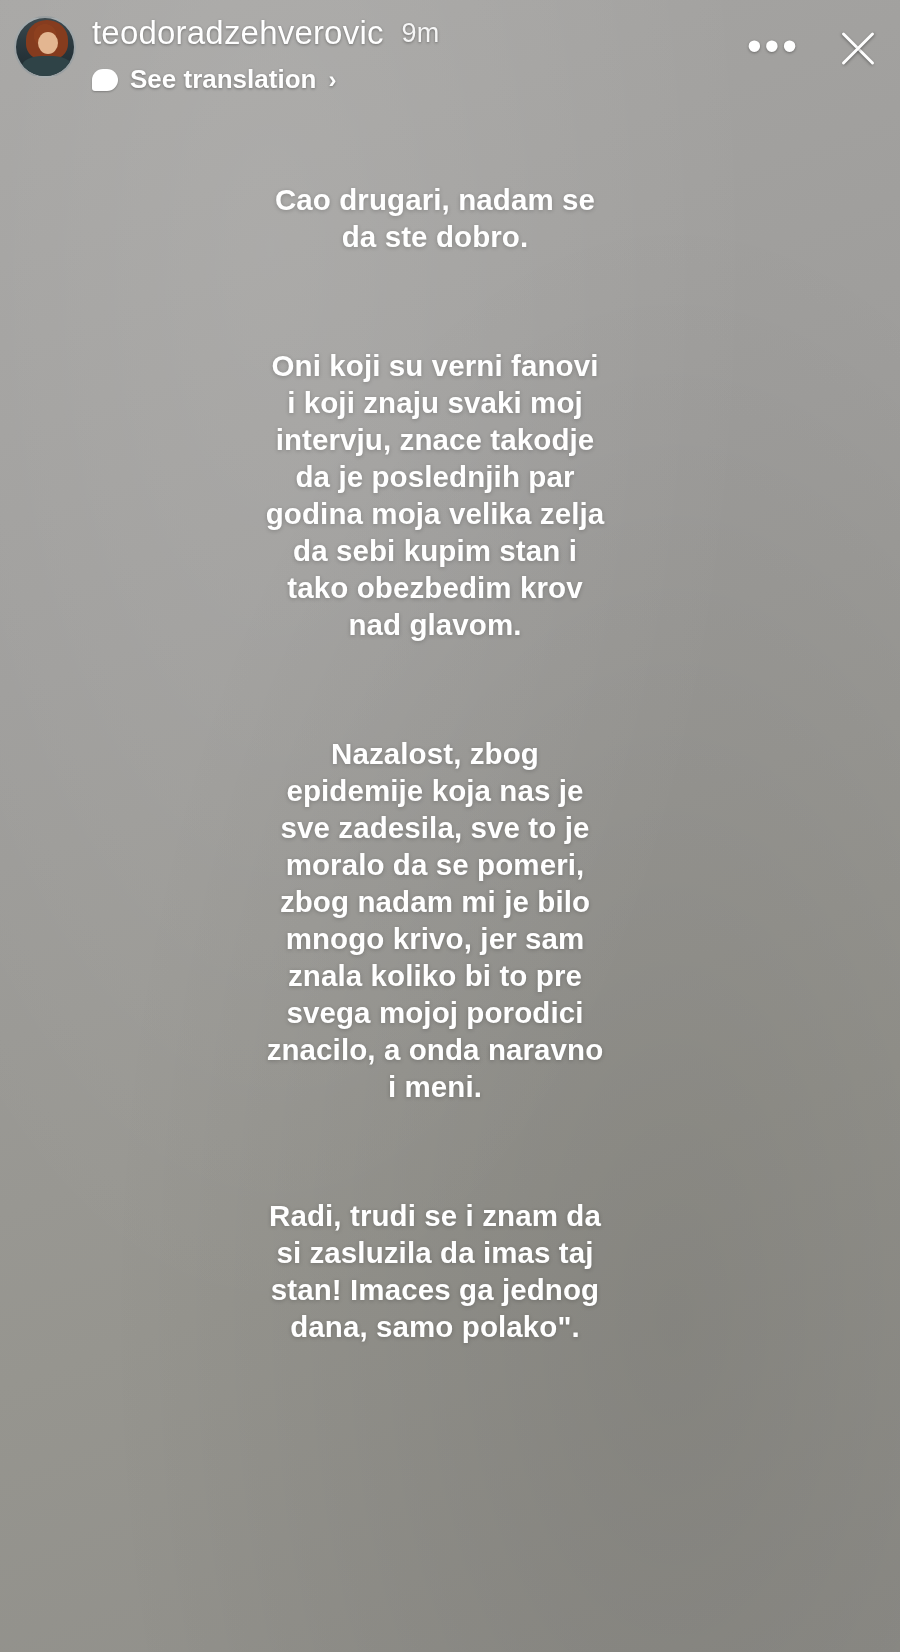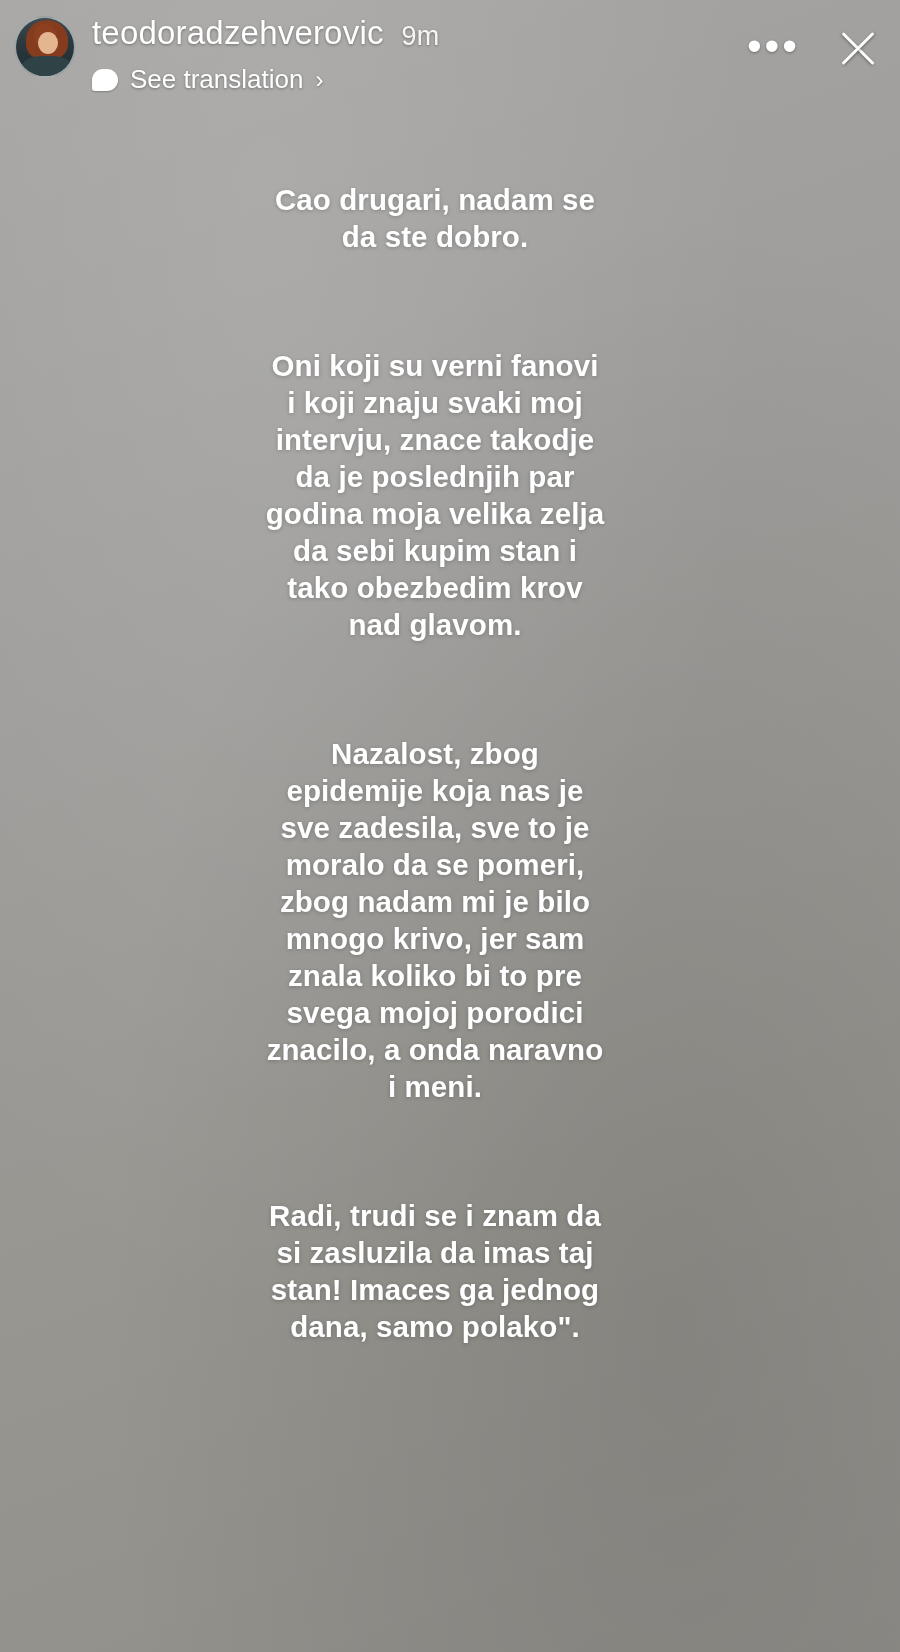--- a/index.html
+++ b/index.html
@@ -73,40 +73,41 @@
     background: #2f4347;
   }
 
   .id-block {
     margin-left: 16px;
     flex: 1 1 auto;
     min-width: 0;
   }
   .name-row {
     display: flex;
-    align-items: flex-end;
+    align-items: center;
     gap: 18px;
   }
   .username {
     color: #ffffff;
     font-size: 33px;
     letter-spacing: 0.2px;
     text-shadow: 0 1px 3px rgba(0,0,0,0.35);
     white-space: nowrap;
   }
   .timestamp {
     color: rgba(255,255,255,0.92);
     font-size: 27px;
     text-shadow: 0 1px 3px rgba(0,0,0,0.35);
   }
   .translate-row {
     display: flex;
     align-items: center;
     gap: 12px;
     margin-top: 12px;
+    font-weight: bold;
   }
   .translate-bubble {
     width: 26px; height: 22px;
     background: #ffffff;
     border-radius: 11px 11px 11px 3px;
     flex: 0 0 26px;
     position: relative;
     box-shadow: 0 1px 2px rgba(0,0,0,0.25);
   }
   .translate-label {

